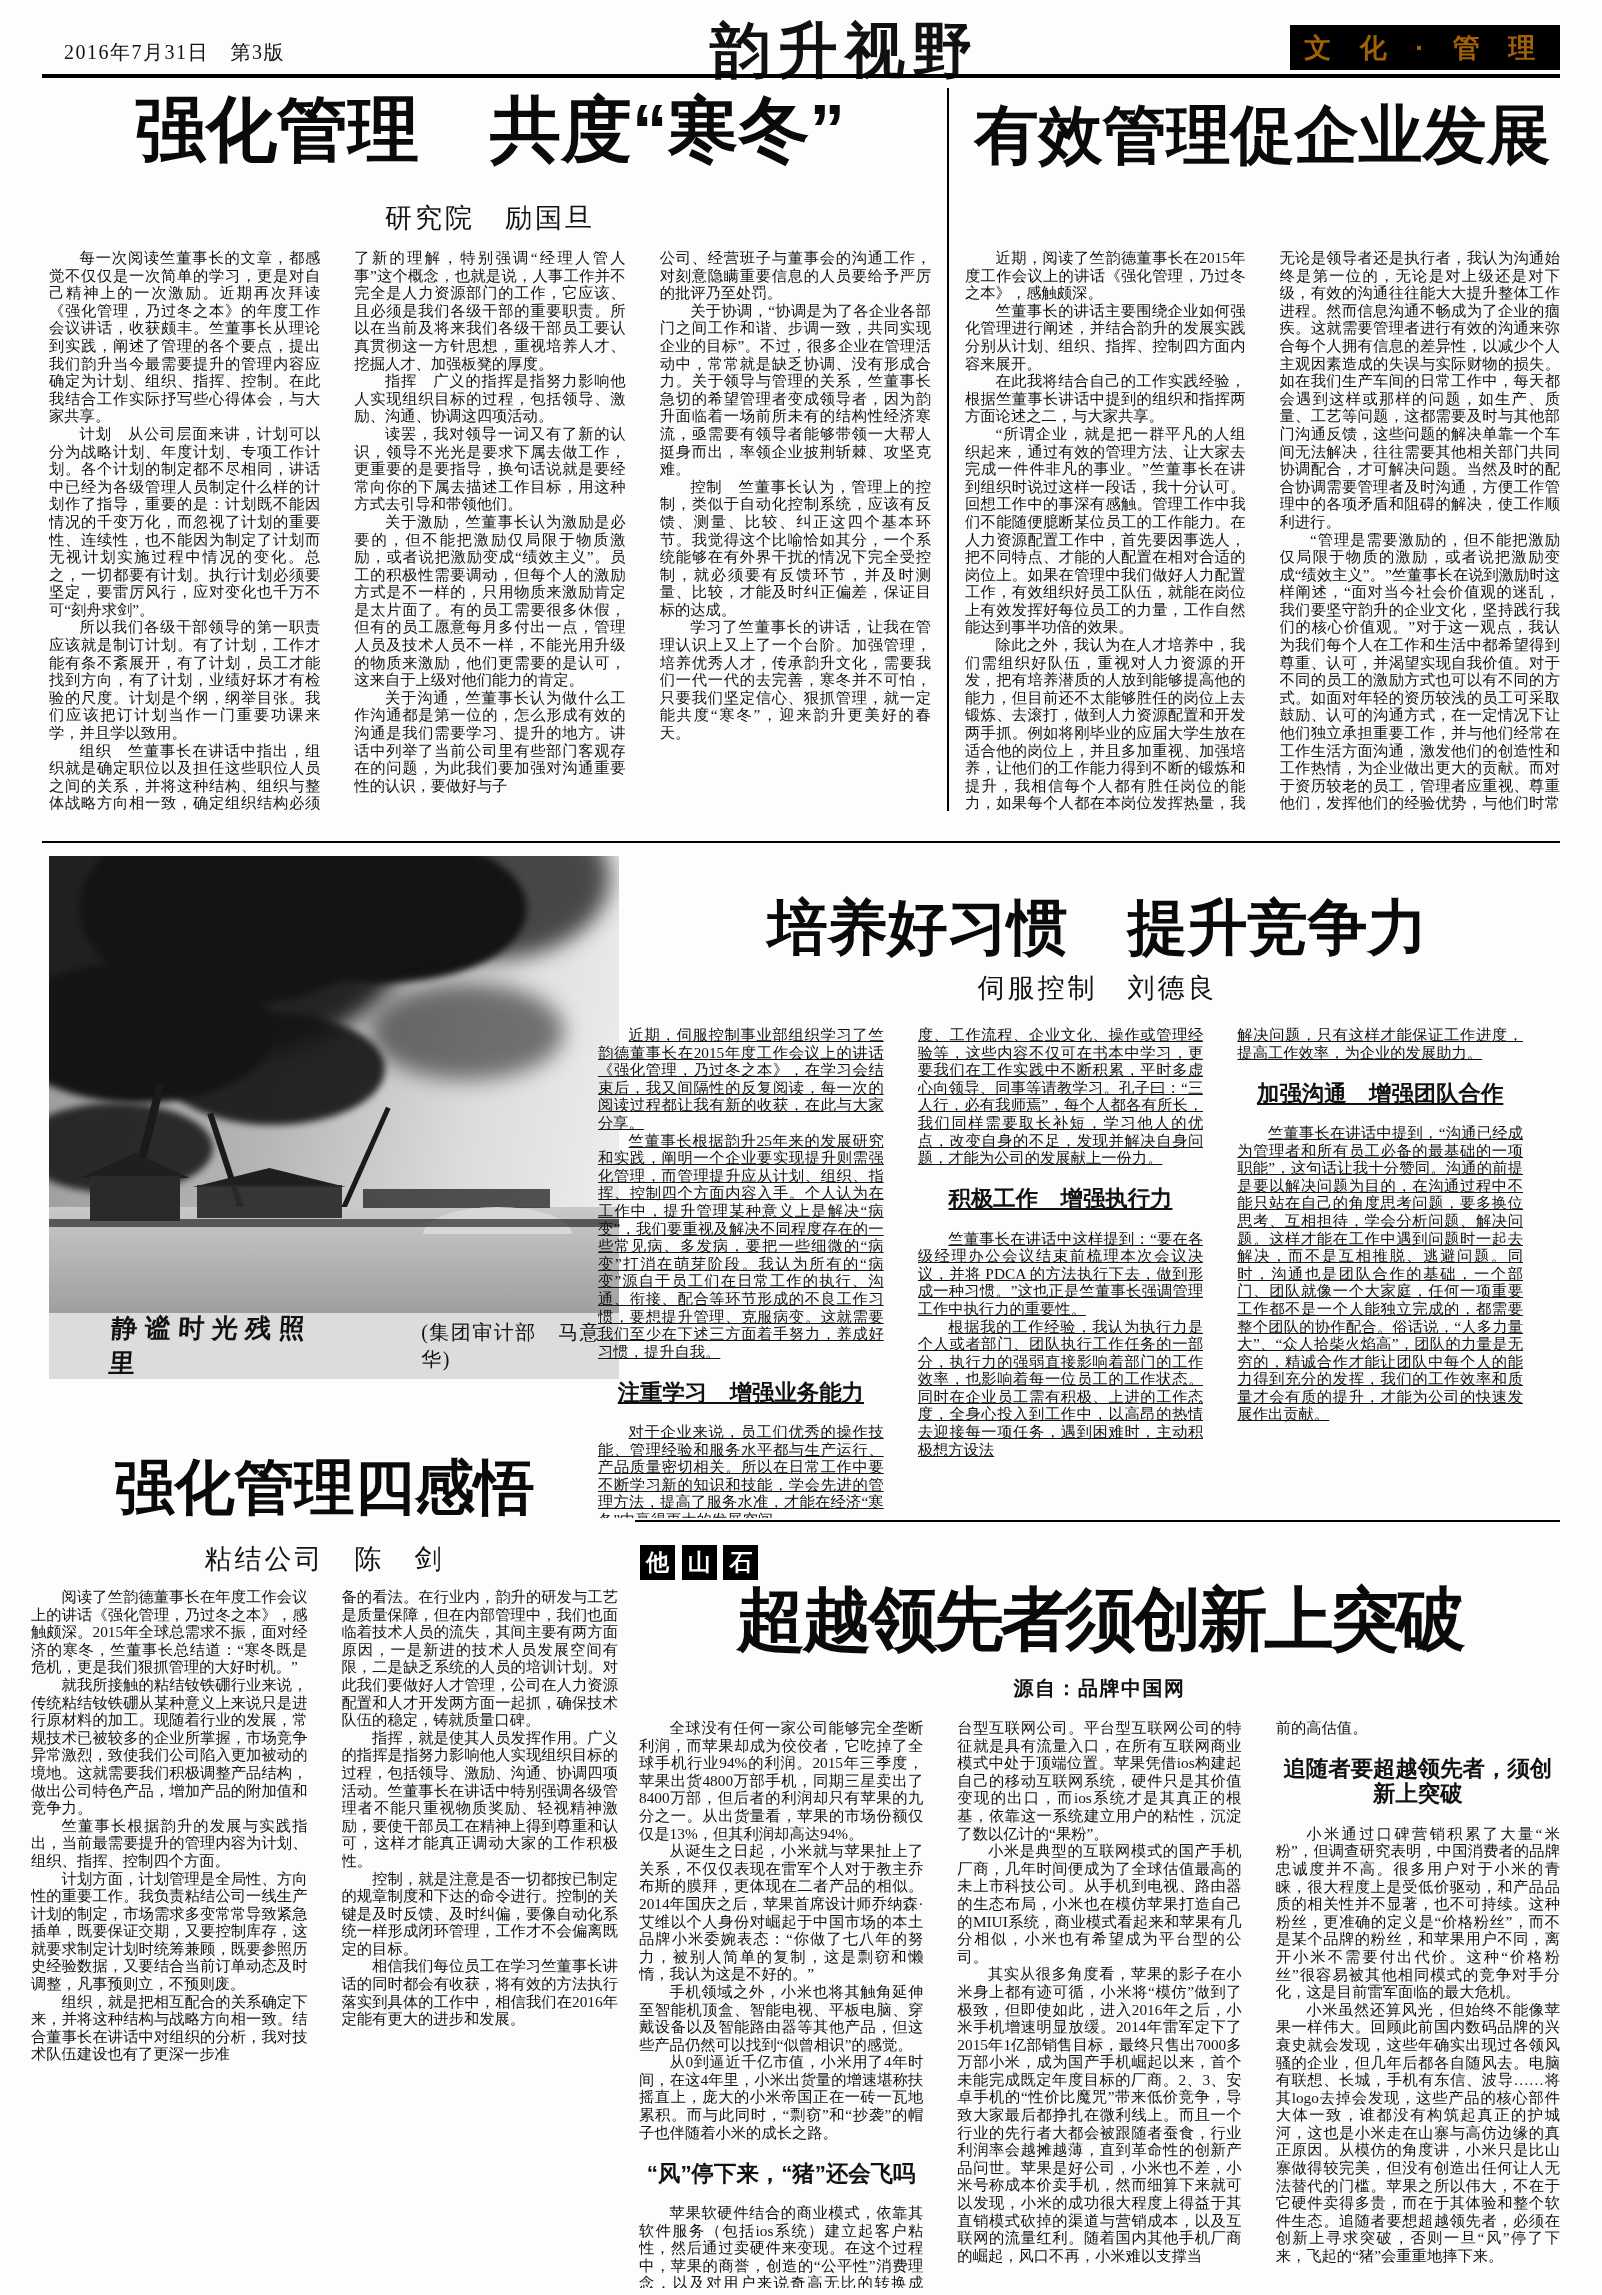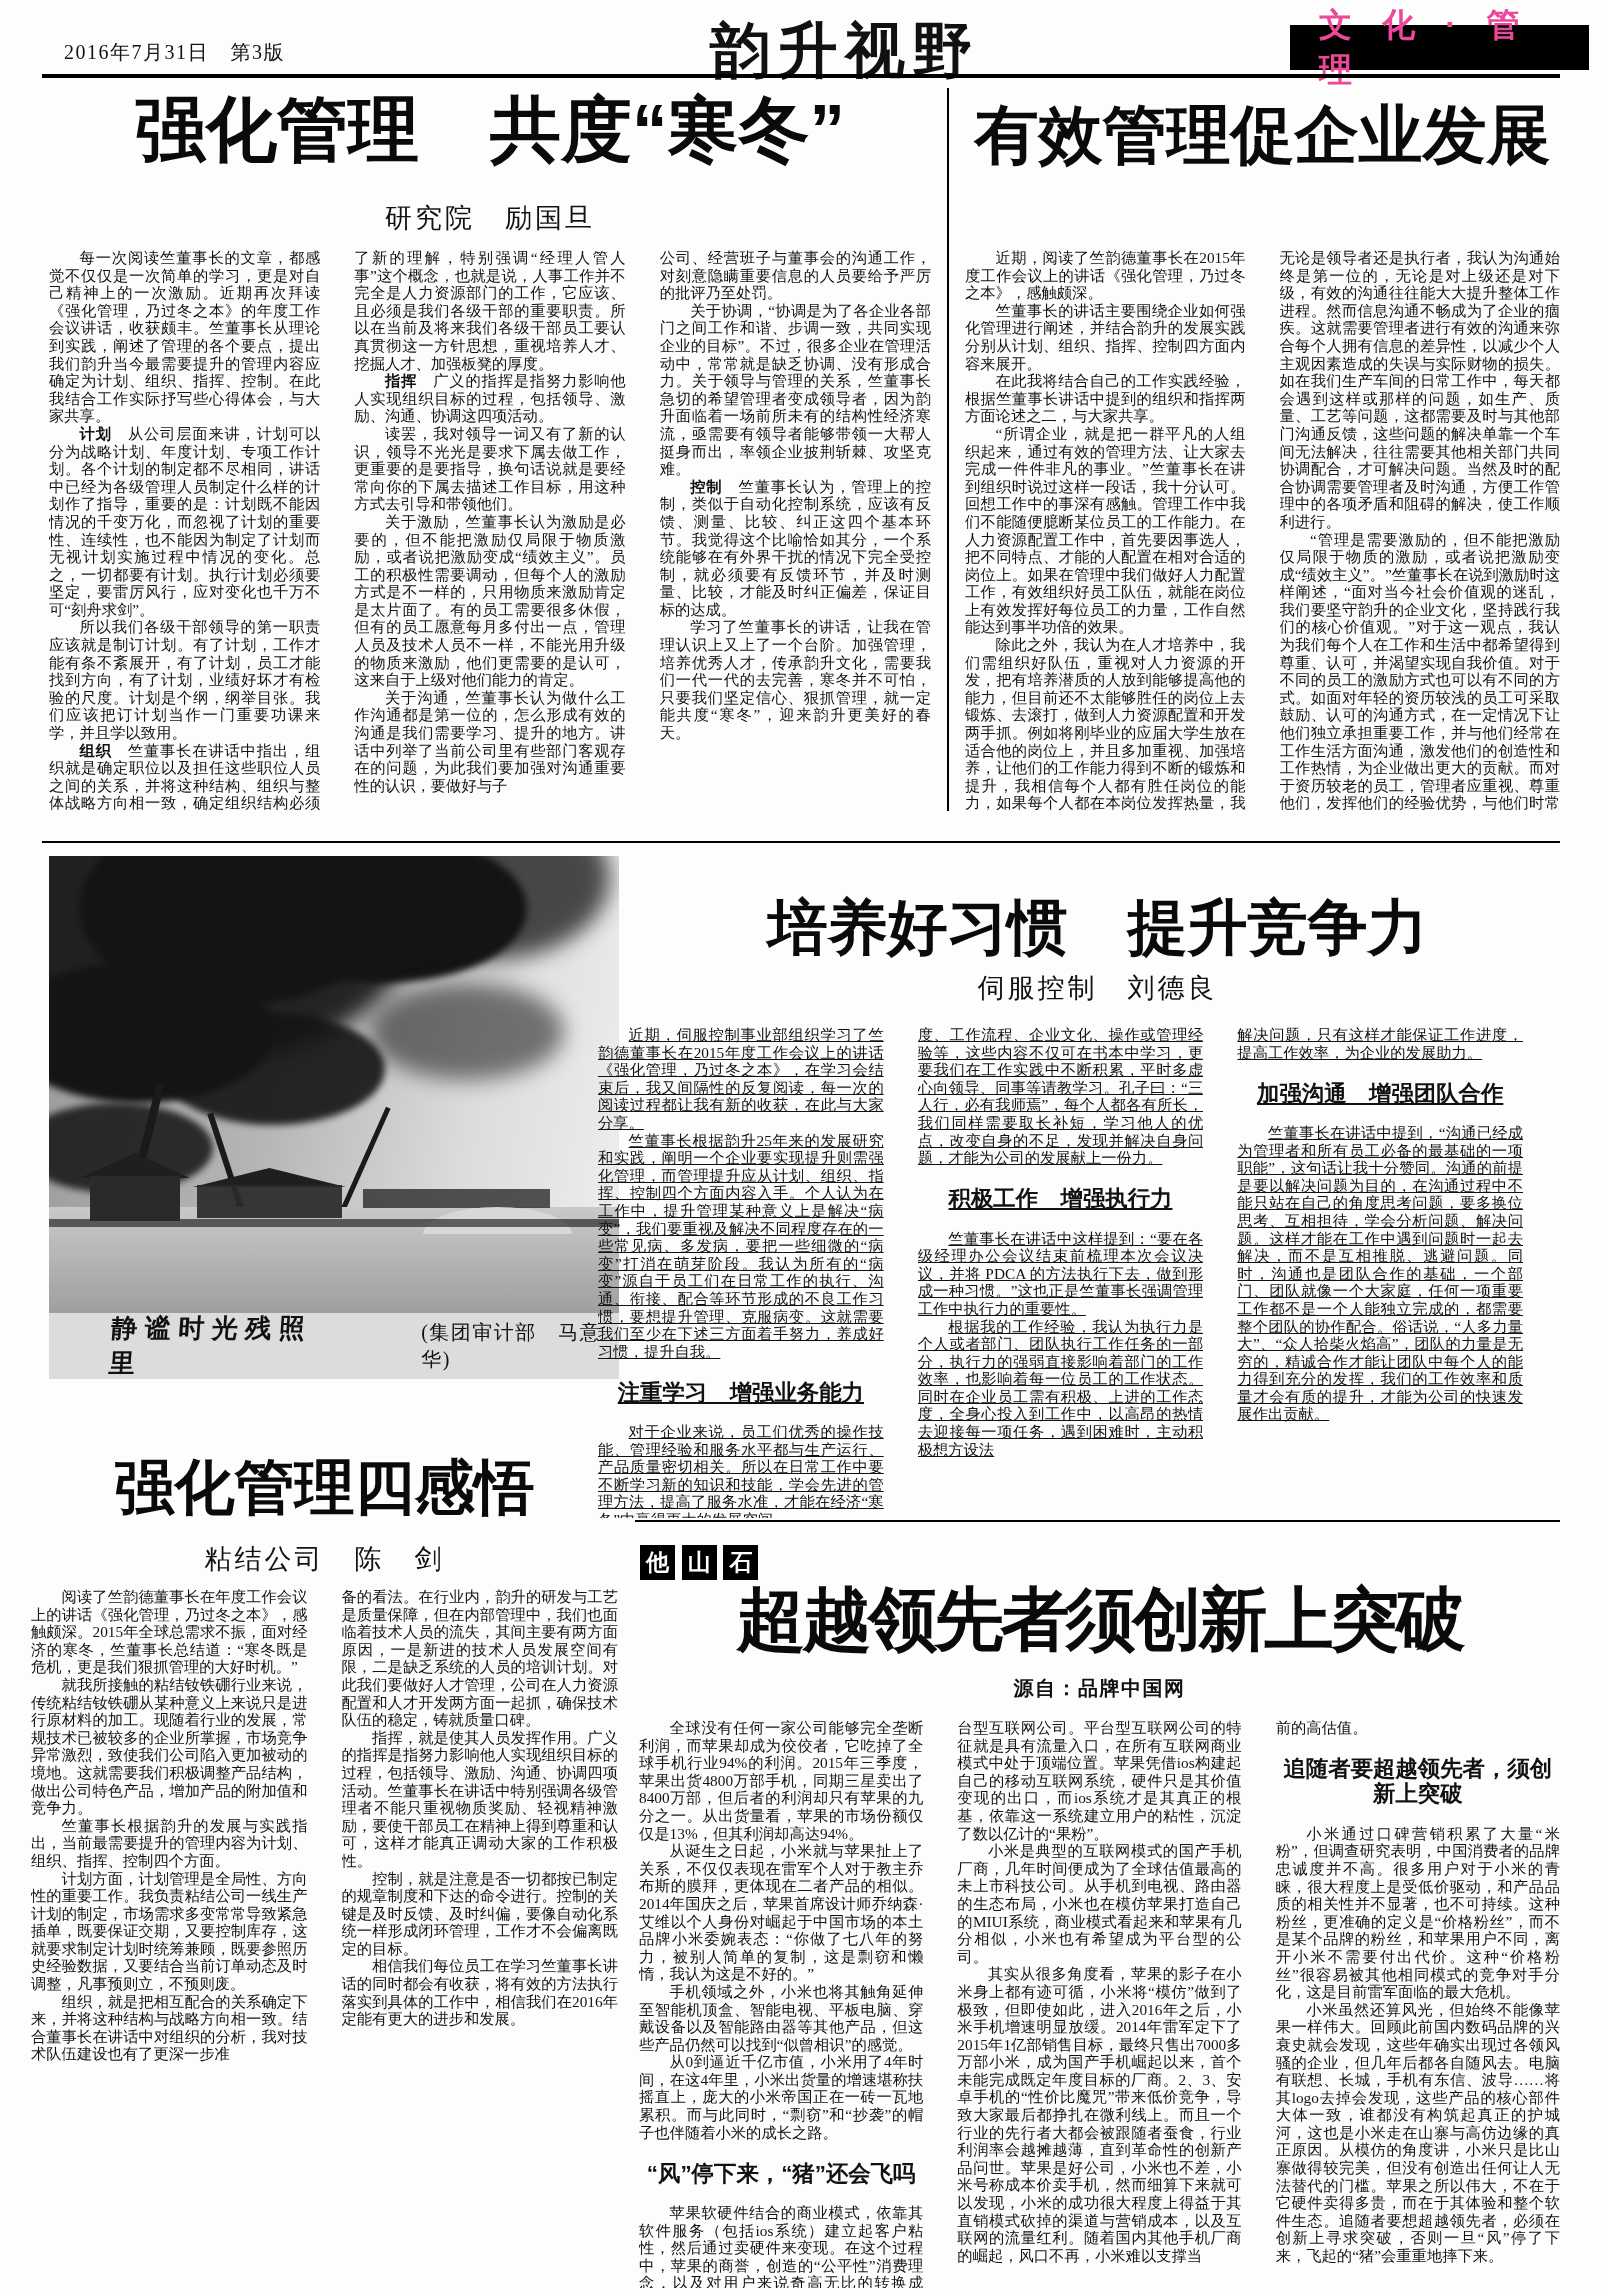--- a/index.html
+++ b/index.html
@@ -3,37 +3,37 @@
 <meta charset="utf-8">
 <style>
   html,body{margin:0;padding:0;background:#777;}
   .page{position:relative;width:1602px;height:2295px;background:#fdfdfc;color:#111;
         font-family:"Liberation Serif","DejaVu Serif",serif;overflow:hidden;}
   .abs{position:absolute;}
   
   .date{font-size:20px;letter-spacing:1.5px;}
   .masthead{font-family:"Liberation Sans","DejaVu Sans",sans-serif;font-weight:900;
             font-size:60px;letter-spacing:7.5px;}
-  .section-box{background:#000;color:#ec4899;display:flex;align-items:center;justify-content:center;
+  .section-box{background:#000;color:#a16207;display:flex;align-items:center;justify-content:center;
                font-family:"Liberation Sans","DejaVu Sans",sans-serif;font-weight:700;
-               font-size:33px;letter-spacing:10.5px;padding-left:29px;}
+               font-size:27px;letter-spacing:10.5px;}
   .rule{background:#000;}
   
   .headline{font-family:"Liberation Sans","DejaVu Sans",sans-serif;font-weight:900;
             text-align:center;white-space:nowrap;color:#0a0a0a;}
   .byline{text-align:center;font-size:27px;letter-spacing:3px;}
   .source{text-align:center;font-size:20px;font-weight:700;letter-spacing:1.5px;}
   
   .cols{display:flex;overflow:hidden;}
   .col{flex:1 1 0;overflow:hidden;text-align:justify;}
   .col + .col{margin-left:34px;}
   .col p{margin:0;text-indent:2em;font-size:15.3px;line-height:17.6px;
          text-justify:inter-ideograph;}
   .col p.ni{text-indent:0;}
-  .col p b{font-family:"Liberation Sans","DejaVu Sans",sans-serif;font-weight:700;}
+  .col p b{font-family:"Liberation Sans","DejaVu Sans",sans-serif;font-weight:400;}
   .col .subhead{font-family:"Liberation Sans","DejaVu Sans",sans-serif;font-weight:700;
                 font-size:22.4px;text-align:center;margin:19.4px 0 18px 0;line-height:25.4px;}
   
   .photo{overflow:hidden;background:linear-gradient(100deg,#9a9a9a 0%,#b5b5b5 40%,#dcdcdc 72%,#efefef 100%);}
   .blob{position:absolute;background:#141414;border-radius:50%;filter:blur(3.7px);}
   .blob.soft{filter:blur(10.5px);opacity
 :.9;}
   .trunk{position:absolute;background:#1a1a1a;}
   .pond{position:absolute;background:linear-gradient(#c9c9c9,#9f9f9f);}
   .pav{position:absolute;background:#2a2a2a;}

